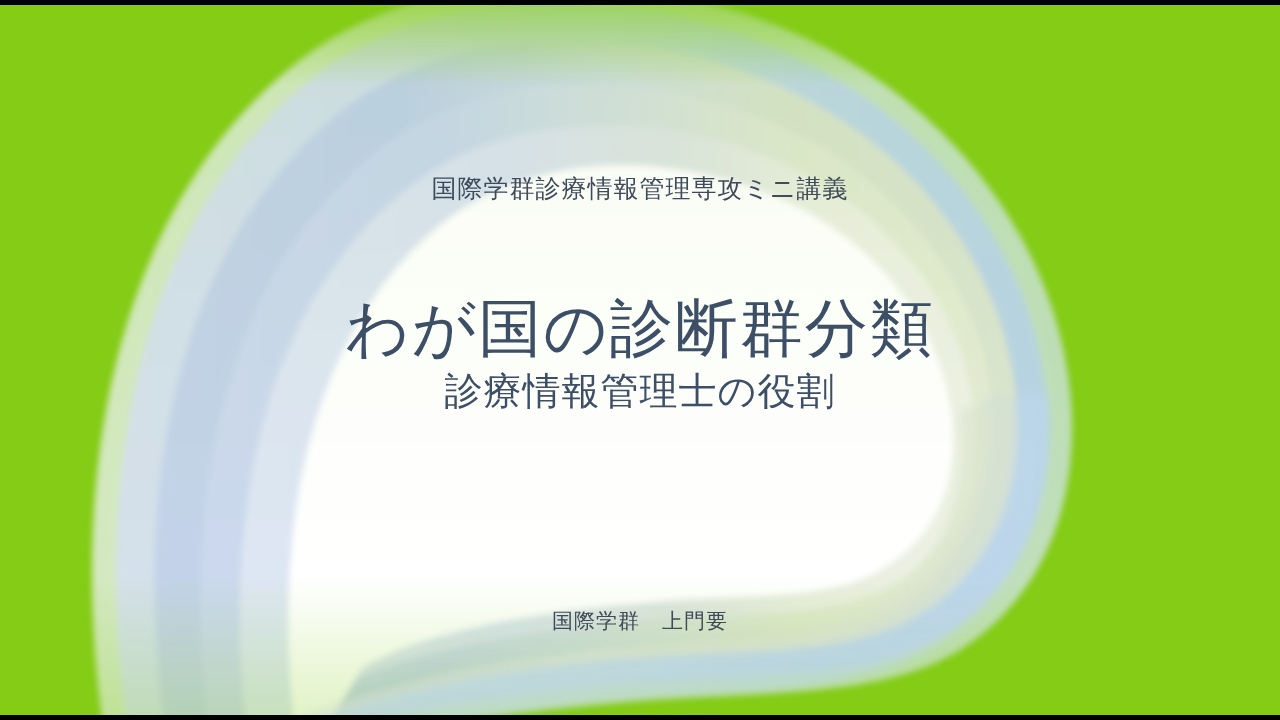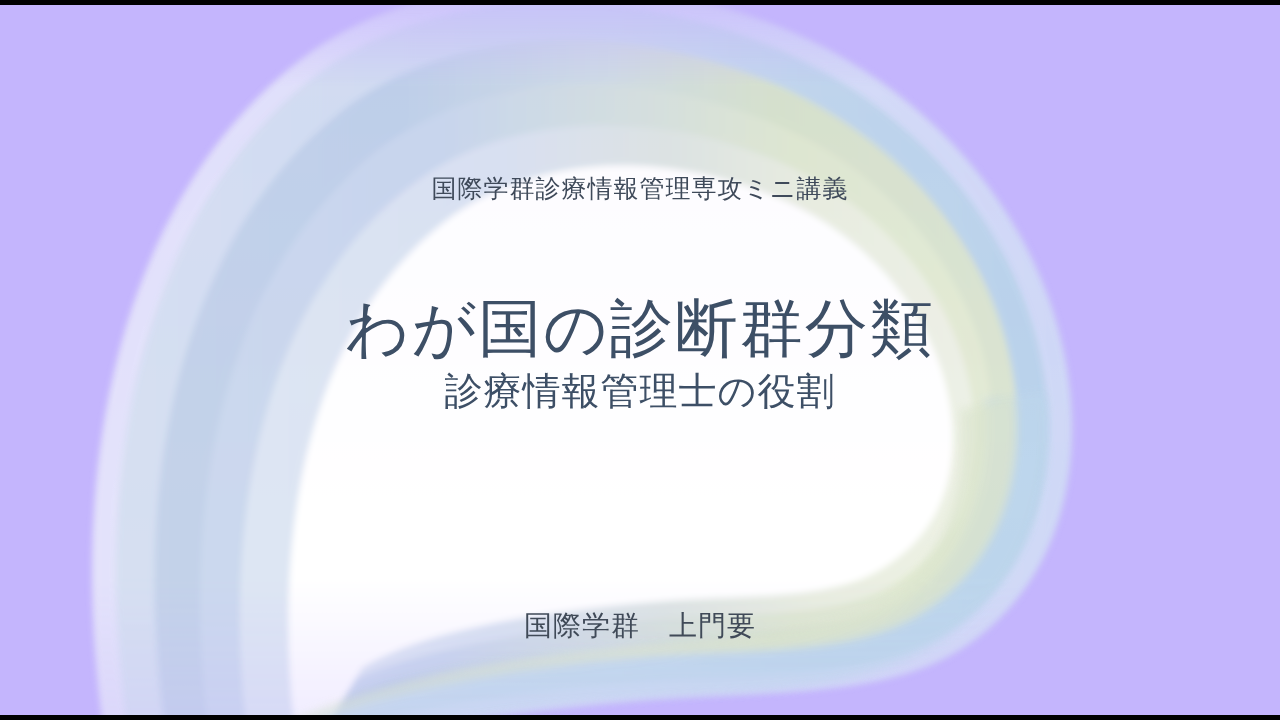--- a/index.html
+++ b/index.html
@@ -12,21 +12,21 @@
     width: 1280px;
     height: 720px;
     overflow: hidden;
     font-family: "Liberation Serif", "DejaVu Serif", serif;
   }
 
   #slide {
     position: relative;
     width: 1280px;
     height: 720px;
-    background: #c4b5fd;
+    background: #84cc16;
     overflow: hidden;
   }
 
   
   .letterbox {
     position: absolute;
     left: 0;
     width: 1280px;
     background: #000000;
     z-index: 50;
@@ -86,21 +86,21 @@
 
   #course-name {
     top: 488px;
     font-size: 31px;
     letter-spacing: 1px;
     color: #3f4a5a;
   }
 
   #author-line {
     top: 608px;
-    font-size: 28px;
+    font-size: 21px;
     letter-spacing: 1px;
     color: #404a58;
   }
 </style>
 </head>
 <body>
 
 <div id="slide">
 
   <div class="letterbox top"></div>

